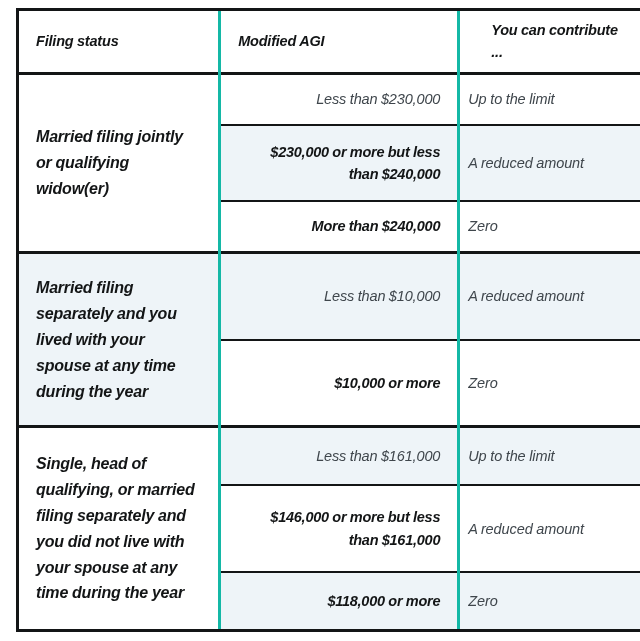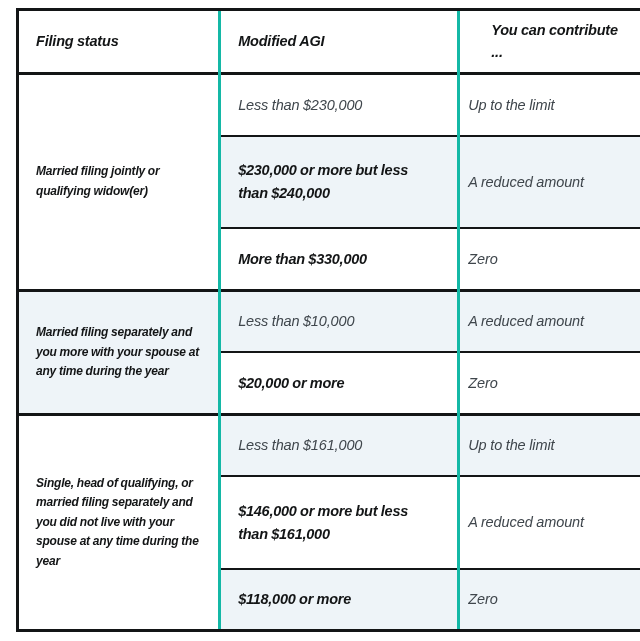--- a/index.html
+++ b/index.html
@@ -68,31 +68,32 @@
   
   .grp-top { border-top: 3px solid #131516; }
 
   
   .sub-top { border-top: 2.5px solid #131516; }
 
   
   td.col-status {
     font-weight: 700;
     color: #131516;
-    font-size: 12px;
+    font-size: 16px;
     line-height: 1.62;
     letter-spacing: -0.2px;
     vertical-align: middle;
     margin-left: 38px;
   }
 
   
   td.col-agi {
     color: #3f464c;
     font-weight: 400;
+    text-align: right;
   }
   td.col-agi.bold {
     color: #131516;
     font-weight: 700;
     letter-spacing: -0.25px;
   }
 
   
   td.col-contrib {
     color: #3f464c;
@@ -127,31 +128,31 @@
       <tr>
         <td rowspan="3" class="col-status plain grp-top">Married filing jointly or qualifying widow(er)</td>
         <td class="col-agi vsep-l plain grp-top">Less than $230,000</td>
         <td class="col-contrib vsep-l plain grp-top">Up to the limit</td>
       </tr>
       <tr>
         <td class="col-agi bold vsep-l shaded sub-top">$230,000 or more but less than $240,000</td>
         <td class="col-contrib vsep-l shaded sub-top">A reduced amount</td>
       </tr>
       <tr>
-        <td class="col-agi bold vsep-l plain sub-top">More than $330,000</td>
+        <td class="col-agi bold vsep-l plain sub-top">More than $240,000</td>
         <td class="col-contrib vsep-l plain sub-top">Zero</td>
       </tr>
 
       <tr>
-        <td rowspan="2" class="col-status shaded grp-top">Married filing separately and you more with your spouse at any time during the year</td>
+        <td rowspan="2" class="col-status shaded grp-top">Married filing separately and you lived with your spouse at any time during the year</td>
         <td class="col-agi vsep-l shaded grp-top">Less than $10,000</td>
         <td class="col-contrib vsep-l shaded grp-top">A reduced amount</td>
       </tr>
       <tr>
-        <td class="col-agi bold vsep-l plain sub-top">$20,000 or more</td>
+        <td class="col-agi bold vsep-l plain sub-top">$10,000 or more</td>
         <td class="col-contrib vsep-l plain sub-top">Zero</td>
       </tr>
 
       <tr>
         <td rowspan="3" class="col-status plain grp-top">Single, head of qualifying, or married filing separately and you did not live with your spouse at any time during the year</td>
         <td class="col-agi vsep-l shaded grp-top">Less than $161,000</td>
         <td class="col-contrib vsep-l shaded grp-top">Up to the limit</td>
       </tr>
       <tr>
         <td class="col-agi bold vsep-l plain sub-top">$146,000 or more but less than $161,000</td>

